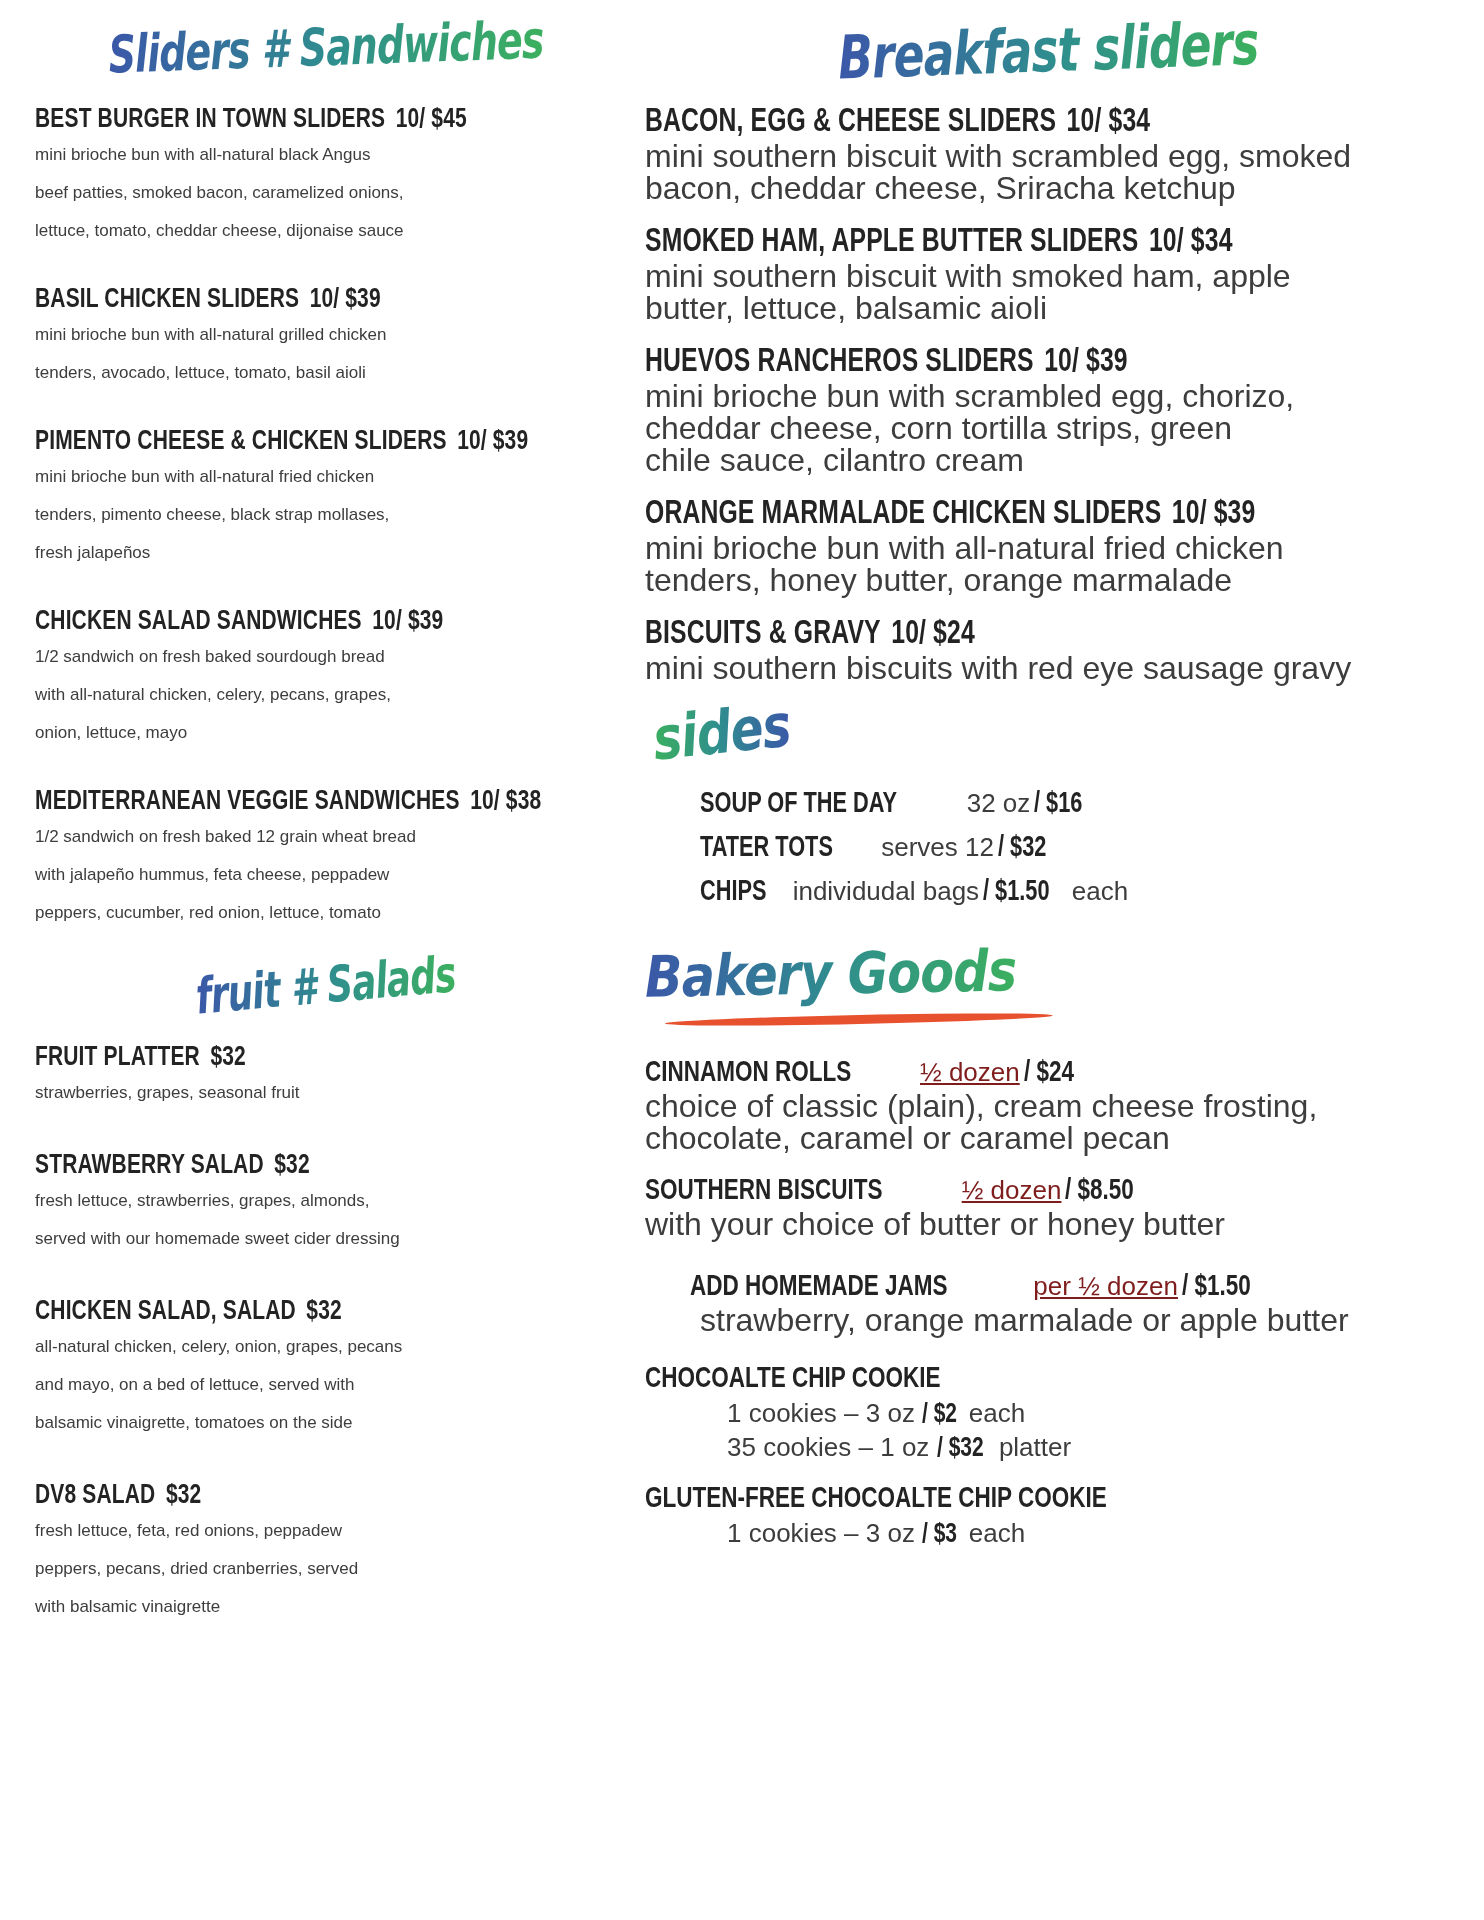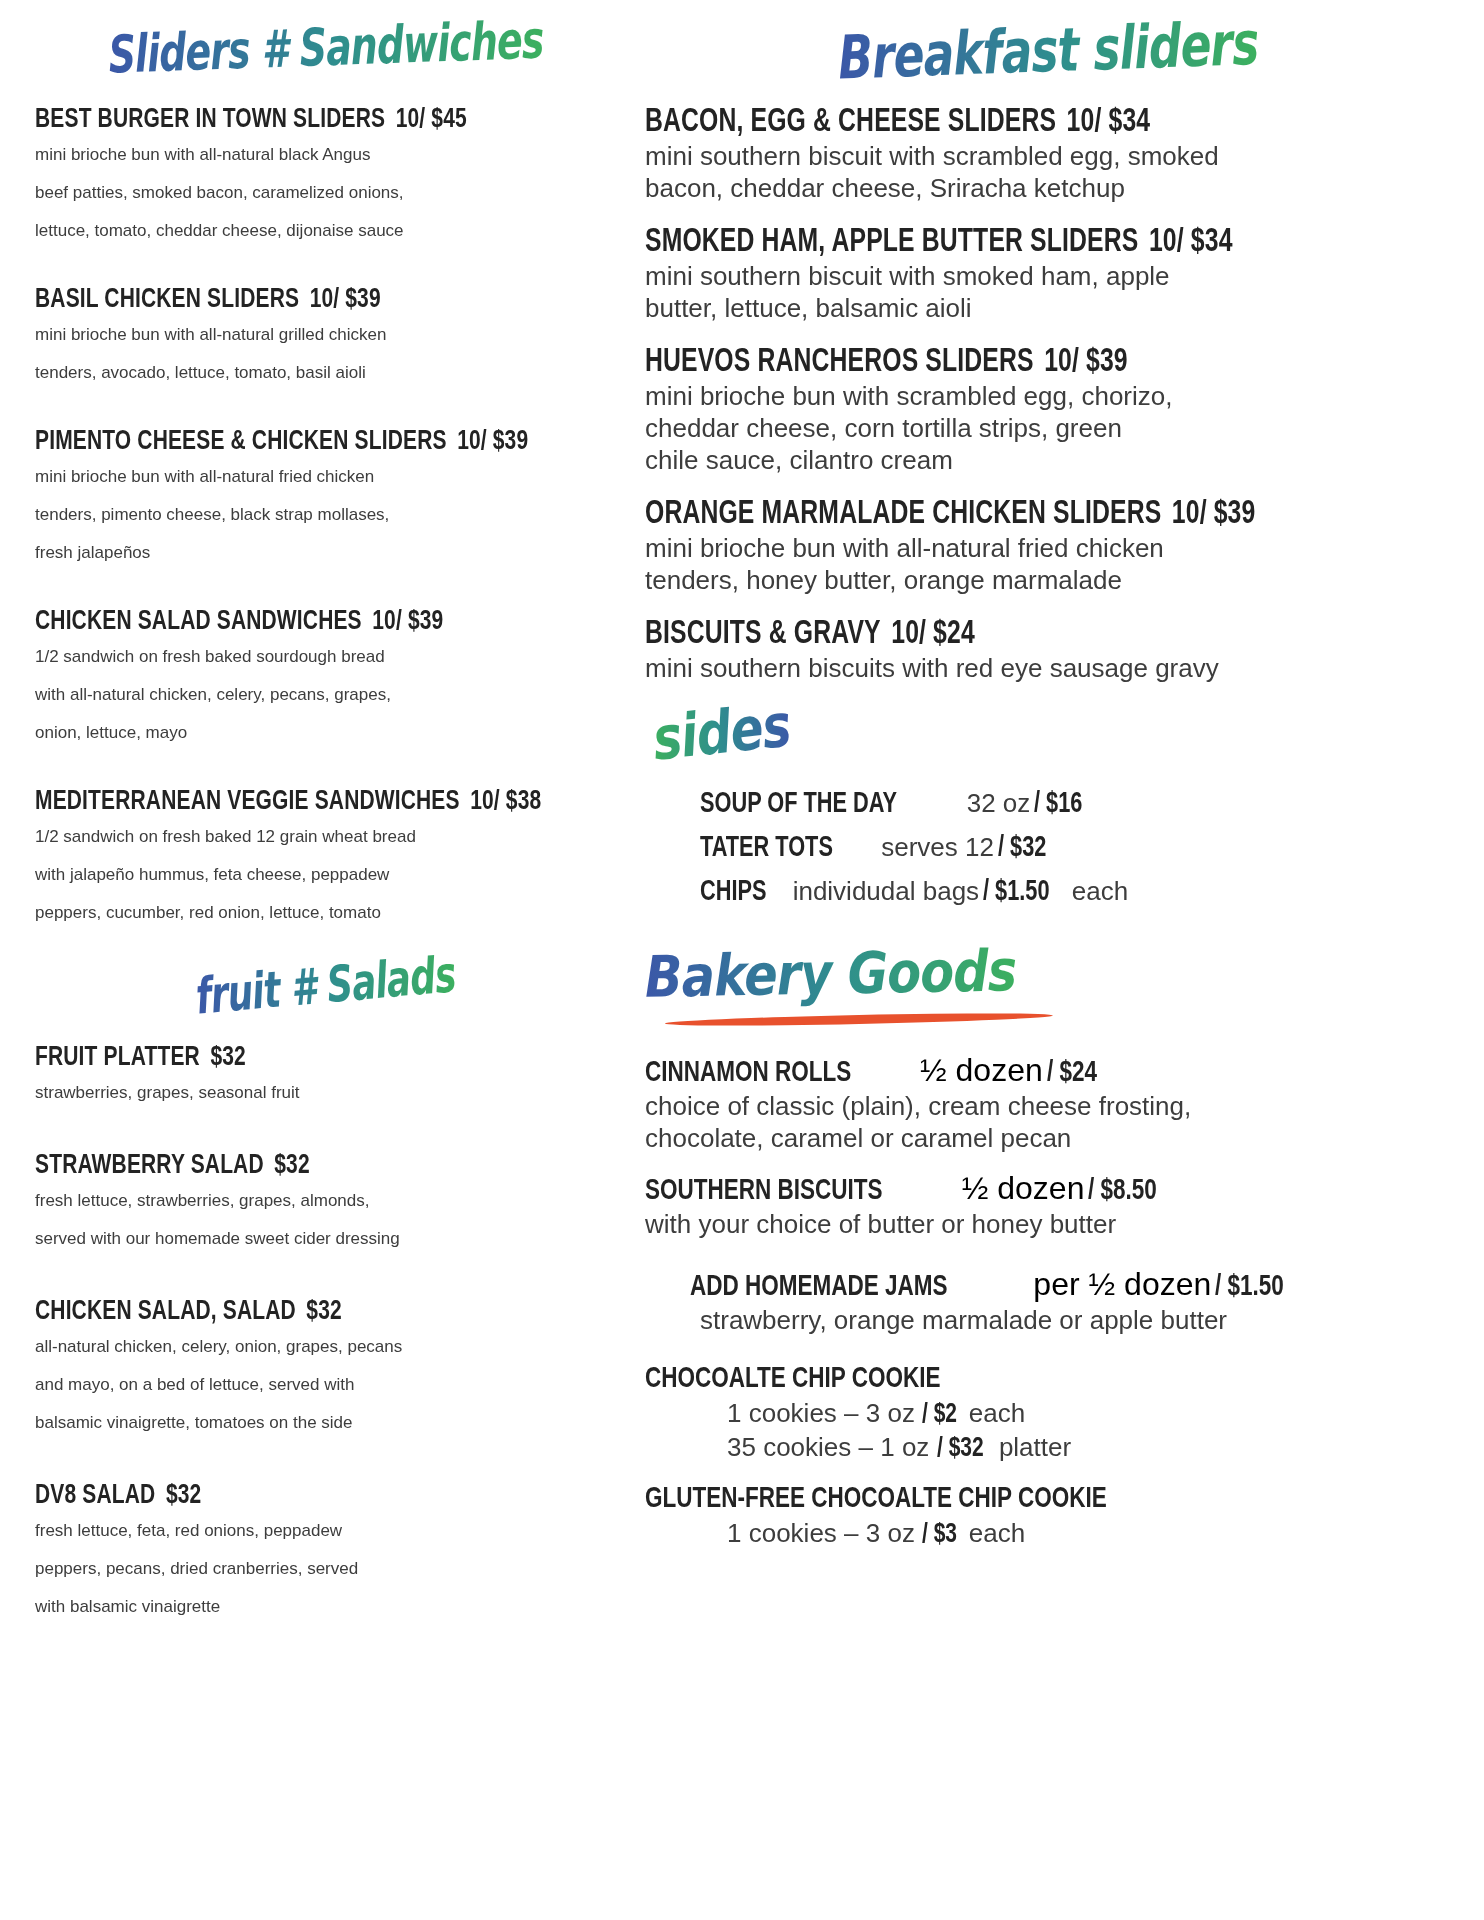--- a/index.html
+++ b/index.html
@@ -37,39 +37,39 @@
   .ti {
     display:inline-block; transform:scaleX(0.75); transform-origin:0 60%;
     font-weight:700; color:#232323; white-space:nowrap; letter-spacing:0.2px;
   }
   .ti-l { font-size:28px; line-height:36px; }
   .ti-r { font-size:33px; line-height:40px; }
   .pr { margin-left:14px; }
 
   .desc { white-space:pre-line; color:#3d3d3d; }
   .desc-l { font-size:17px;   line-height:38px; }
-  .desc-r { font-size:26px;   line-height:32px; }
+  .desc-r { font-size:32px;   line-height:32px; }
 
   .mi   { margin-bottom:24px;margin-top:30px; }
   .mi-s { margin-bottom:34px; }
   .mi-r { margin-bottom:16px; }
 
   
   .side-row { padding-left:55px; line-height:43px; font-size:26px; color:#3d3d3d; white-space:nowrap; }
   .sb { display:inline-block; transform:scaleX(0.75); transform-origin:0 60%;
         font-weight:700; color:#232323; font-size:29px; }
   .su { margin:0 4px; }
 
   
   .tagline { font-size:26px; color:#2f2f2f; letter-spacing:0.3px; }
   .swoosh { width:388px; height:9px; background:#e8512d; border-radius:50%;
             transform:rotate(-1.2deg); margin:6px 0 28px 20px; }
   .bk-title { display:inline-block; transform:scaleX(0.75); transform-origin:0 60%;
               font-weight:700; color:#232323; font-size:30px; line-height:38px; white-space:nowrap; }
-  .bk-unit { font-size:32px; color:#000000; margin-right:4px; }
+  .bk-unit { font-size:26px; color:#7f1d1d; margin-right:4px;text-decoration:underline; }
   .bk-price { display:inline-block; transform:scaleX(0.75); transform-origin:0 60%;
               font-weight:700; color:#232323; font-size:30px; }
   .bk-item { margin-bottom:16px; }
   .jams { padding-left:45px; margin:26px 0 22px; }
   .jams .desc-r { padding-left:10px; }
   .cookie { margin-bottom:14px; }
   .cookie-line { padding-left:82px; line-height:34px; font-size:26px; color:#3d3d3d; white-space:nowrap; }
   .cl-price { display:inline-block; transform:scaleX(0.75); transform-origin:0 60%;
               font-weight:700; color:#232323; font-size:28px; }
 </style>

